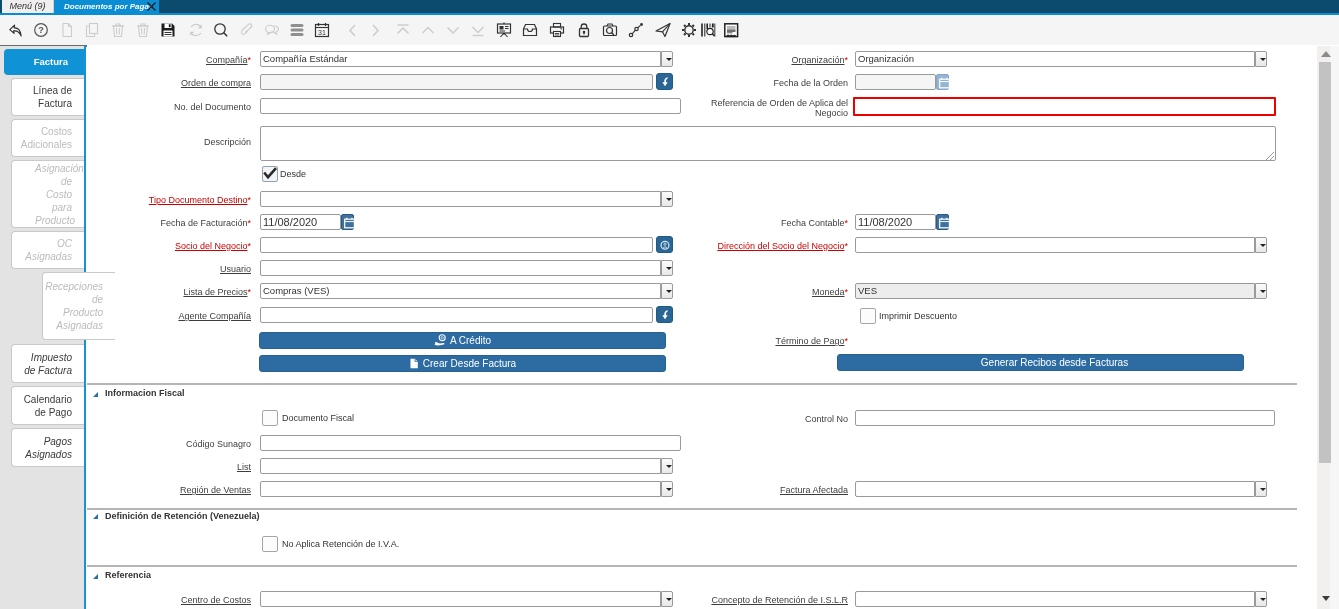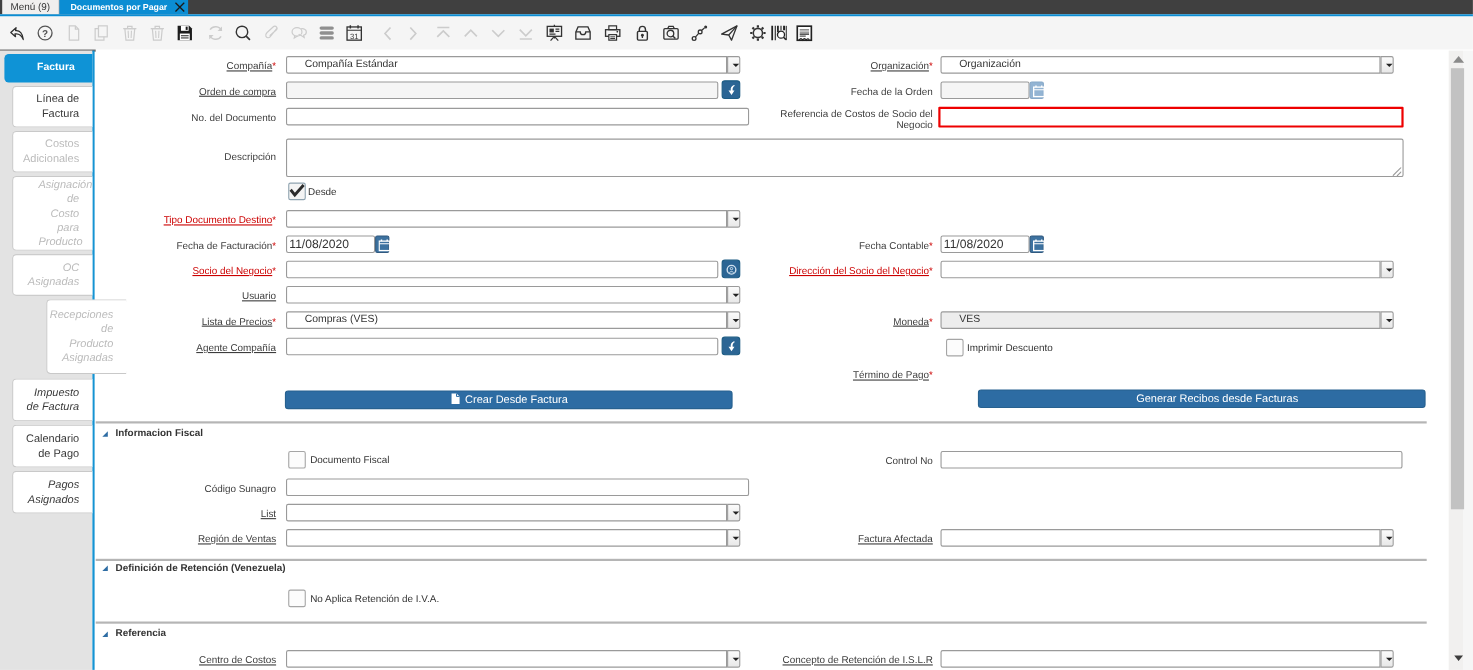--- a/index.html
+++ b/index.html
@@ -1,24 +1,24 @@
 <!DOCTYPE html>
 <html><head>
 <meta charset="utf-8">
 <style>
 * { margin:0; padding:0; box-sizing:border-box; }
 html,body { width:1339px; height:609px; overflow:hidden; background:#fff;
   font-family:"Liberation Sans", sans-serif; }
 #page { position:relative; width:1339px; height:609px; }
 .abs { position:absolute; }
 
-#tabbar { position:absolute; left:0; top:0; width:1339px; height:13px; background:#404040; }
+#tabbar { position:absolute; left:0; top:0; width:1339px; height:13px; background:#0c4a6e;font-style:italic; }
 #tab1 { position:absolute; left:2px; top:0; width:52px; height:13px; background:#f0efee;
   border-right:1px solid #d0d0d0; color:#333; font-size:9px; text-align:center; line-height:13px; }
-#tab2 { position:absolute; left:54px; top:0; width:117px; height:13px; background:#0b8dd3;
+#tab2 { position:absolute; left:54px; top:0; width:105px; height:13px; background:#0b8dd3;
   color:#fff; font-size:8px; font-weight:bold; line-height:13px; padding-left:10px; }
 #tabline { position:absolute; left:0; top:13px; width:1339px; height:2px; background:#0b8dd3; }
 
 #toolbar { position:absolute; left:0; top:15px; width:1339px; height:30px; background:#f5f5f5; }
 .ic { position:absolute; top:6px; width:18px; height:18px; }
 
 #sidebar { position:absolute; left:0; top:46px; width:84px; height:563px; background:#e3e3e3; }
 #sideline { position:absolute; left:84px; top:46px; width:2px; height:563px; background:#1593d3; }
 #sidetop { position:absolute; left:0; top:45px; width:87px; height:1.5px; background:#6a6a6a; }
 .stab { position:absolute; left:11px; width:73px; background:#fff; border:1px solid #c9c9c9;
@@ -34,21 +34,21 @@
 .lbr { position:absolute; left:690px; width:158px; text-align:right; font-size:9px; color:#3d3d3d; }
 .u { text-decoration:underline; }
 .red { color:#cc0000; }
 .ast { color:#cc0000; text-decoration:none; }
 .inp { position:absolute; background:#fff; border:1px solid #9a9a9a; border-radius:2px; height:16px;
   font-size:9.5px; color:#333; line-height:14px; padding-left:2px; }
 .inp.dis { background:#f5f5f5; }
 .combo { position:absolute; height:16px; }
 .combo .cin { position:absolute; left:0; top:0; right:12px; bottom:0; background:#fff;
   border:1px solid #9a9a9a; border-radius:2px 0 0 2px; font-size:9.5px; color:#333; line-height:14px;
-  padding-left:16px; white-space:nowrap; overflow:hidden; }
+  padding-left:2px; white-space:nowrap; overflow:hidden; }
 .combo .cbt { position:absolute; right:0; top:0; width:12px; bottom:0;
   background:linear-gradient(#fbfbfb,#e8e8e8); border:1px solid #9a9a9a; border-radius:0 2px 2px 0; }
 .combo .cbt:after { content:""; position:absolute; left:3.5px; top:6px; width:0; height:0;
   border-left:3px solid transparent; border-right:3px solid transparent; border-top:3.8px solid #222; }
 .combo.ro .cin { background:#ededed; }
 .bbtn { position:absolute; background:#2b6594; border:1px solid #1d5c84; border-radius:3px;
   width:17px; height:17px; }
 .calbtn { position:absolute; width:13px; height:16px; background:#3d72a0; border:1px solid #30597f;
   border-radius:2px; }
 .calbtn.dis { background:#93b4d3; border-color:#86a8c8; }
@@ -284,21 +284,21 @@
       <svg width="11" height="12" viewBox="0 0 11 12">
         <rect x="0.7" y="2.2" width="9.6" height="8.6" fill="none" stroke="#fff" stroke-width="1.2"></rect>
         <line x1="0.7" y1="4.6" x2="10.3" y2="4.6" stroke="#fff" stroke-width="1"></line>
         <line x1="2.8" y1="0.8" x2="2.8" y2="2.4" stroke="#fff" stroke-width="1.3"></line>
         <line x1="8" y1="0.8" x2="8" y2="2.4" stroke="#fff" stroke-width="1.3"></line>
       </svg>
     </div>
 
   <div class="lb" style="top:102px;">No. del Documento</div>
   <div class="inp" style="left:260px;top:98px;width:421px;"></div>
-  <div class="lbr" style="left:708px;width:140px;top:98px;">Referencia de Costos de Socio del Negocio</div>
+  <div class="lbr" style="left:708px;width:140px;top:98px;">Referencia de Orden de Aplica del Negocio</div>
   <div class="inp" style="left:853px;top:97px;width:423px;height:19px;border:2.5px solid #ee0000;border-radius:1px;"></div>
 
   <div class="lb" style="top:137px;">Descripción</div>
   <textarea class="ta" style=""></textarea>
 
   <div class="cb" style="left:262px;top:166px;border-color:#8fa3b0;background:#f4f4f4;"></div>
   <svg class="abs" style="left:261px;top:164px;width:18px;height:18px;" viewBox="0 0 18 18">
       <path d="M3.2,8.5 L7,13.2 L15,4.2" fill="none" stroke="#2b2b2b" stroke-width="2.6"></path>
     </svg>
   <div class="cblb" style="left:280px;top:169px;">Desde</div>
@@ -365,26 +365,32 @@
   <div class="lb" style="top:311px;"><span class="u">Agente Compañía</span></div>
   <div class="inp" style="left:260px;top:307px;width:393px;"></div>
   <div class="bbtn" style="left:656px;top:306px;">
       <svg width="18" height="14.5" viewBox="0 0 20 16" style="position:absolute;left:-1px;top:0.5px;">
         <path d="M12.5,2.5 C9.8,3.4 8.8,5.6 9.3,8 L7,8 L10,12.5 L13,8 L11.2,8 C10.8,6 11.5,4.3 13.5,3.3 Z" fill="#fff"></path>
       </svg>
     </div>
   <div class="cb" style="left:860px;top:308px;"></div>
   <div class="cblb" style="left:879px;top:311px;">Imprimir Descuento</div>
 
+  <div class="abtn" style="left:259px;top:332px;width:407px;"><svg width="14" height="12" viewBox="0 0 14 12" style="vertical-align:-2px;margin-right:2px;">
+        <circle cx="8.2" cy="3.8" r="3" fill="none" stroke="#fff" stroke-width="1.1"></circle>
+        <circle cx="8.2" cy="3.8" r="1.2" fill="none" stroke="#fff" stroke-width="0.7"></circle>
+        <path d="M0.5,10.6 C1.8,8.6 3.8,8.4 5.6,9.4 L9.8,9 C10.7,9.1 10.7,10.2 9.9,10.4 L5.8,11.3 C3.8,11.6 2,11.5 0.5,10.6 Z" fill="#fff"></path>
+        <rect x="1" y="8.2" width="2.2" height="1.6" fill="#fff"></rect>
+      </svg>A Crédito</div>
   <div class="lbr" style="top:336px;"><span class="u">Término de Pago</span><span class="ast">*</span></div>
   <div class="abtn" style="left:259px;top:355px;width:407px;"><svg width="10" height="11" viewBox="0 0 10 11" style="vertical-align:-2px;margin-right:4px;">
         <path d="M1.5,0.8 H6 L8.8,3.4 V10.2 H1.5 Z" fill="#fff"></path>
         <path d="M6,0.8 V3.4 H8.8" fill="none" stroke="#2d6ca3" stroke-width="0.9"></path>
       </svg>Crear Desde Factura</div>
-  <div class="abtn" style="left:889px;top:354px;width:407px;padding-left:28px;">Generar Recibos desde Facturas</div>
+  <div class="abtn" style="left:837px;top:354px;width:407px;padding-left:28px;">Generar Recibos desde Facturas</div>
 
   <div class="sep" style="top:383px;"></div>
   <div class="gtri" style="left:93px;top:392px;"></div>
   <div class="ghead" style="left:105px;top:388px;">Informacion Fiscal</div>
   <div class="cb" style="left:262px;top:410px;"></div>
   <div class="cblb" style="left:282px;top:413px;">Documento Fiscal</div>
   <div class="lbr" style="top:414px;">Control No</div>
   <div class="inp" style="left:855px;top:410px;width:420px;"></div>
   <div class="lb" style="top:439px;">Código Sunagro</div>
   <div class="inp" style="left:260px;top:435px;width:421px;"></div>

